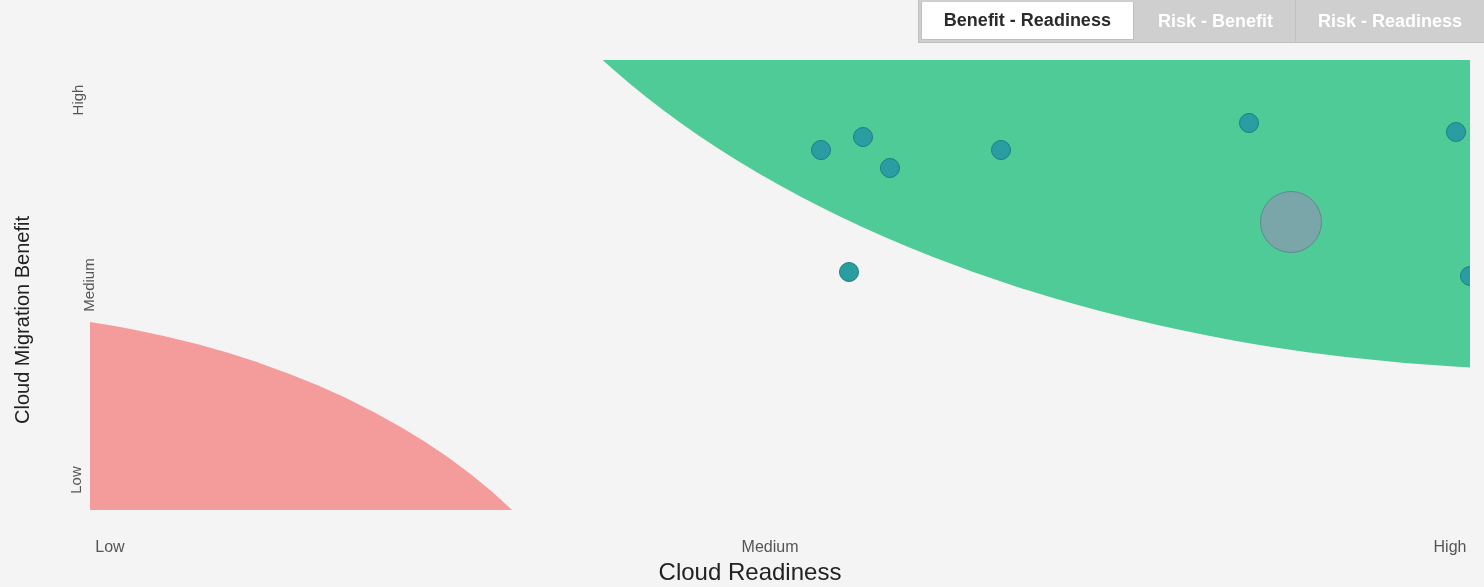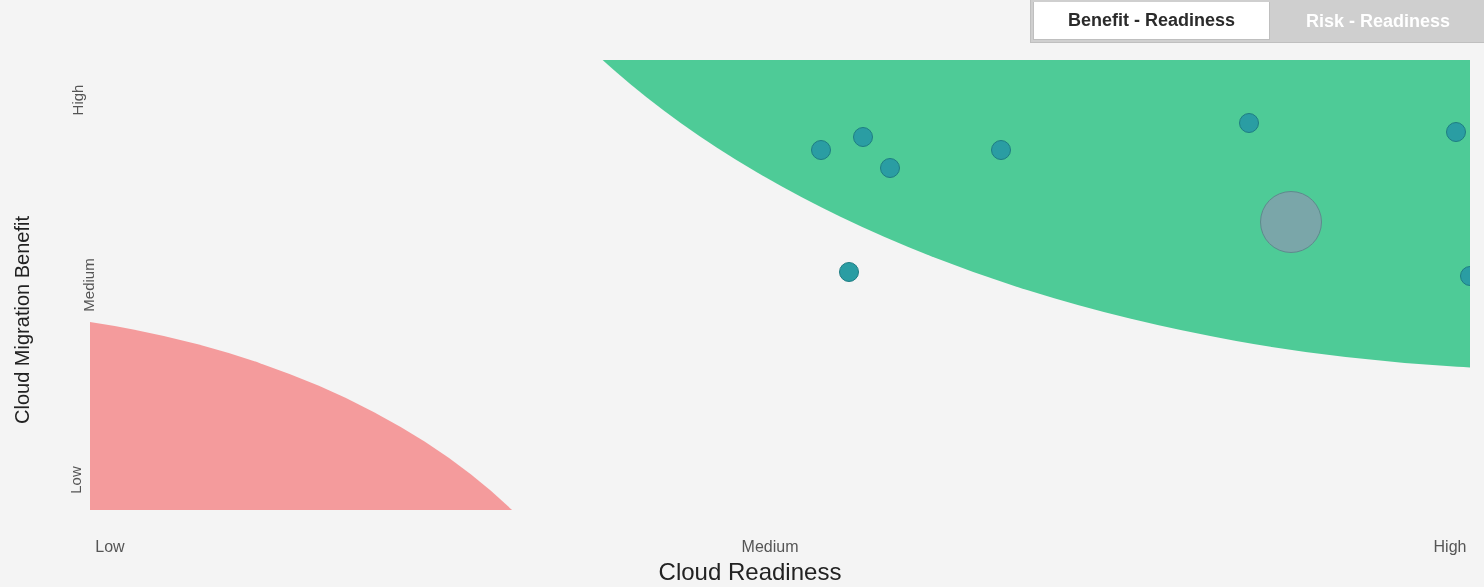--- a/index.html
+++ b/index.html
@@ -22,21 +22,21 @@
     display: flex;
     align-items: stretch;
     background: #cfcfcf;
     border: 1px solid #bfbfbf;
     border-top: none;
     border-right: none;
   }
   .tab {
     display: flex;
     align-items: center;
-    padding: 0 34px;
+    padding: 0 22px;
     font-size: 18px;
     font-weight: 700;
     color: #ffffff;
     cursor: pointer;
     border-right: 1px solid #bfbfbf;
     user-select: none;
     white-space: nowrap;
   }
   .tab:last-child { border-right: none; }
   .tab.active {
@@ -154,20 +154,21 @@
   .pt.big {
     background: #7aa6a9;
     border: 1.5px solid #5e8a8d;
   }
 </style>
 </head>
 <body>
 
 <div class="tabs">
   <div class="tab active">Benefit - Readiness</div>
+  <div class="tab">Risk -  Benefit</div>
   <div class="tab">Risk - Readiness</div>
 </div>
 
 <div class="chart-wrap">
 
   <div class="y-axis-label">Cloud Migration Benefit</div>
   <div class="x-axis-label">Cloud Readiness</div>
 
   <div class="y-tick" style="top:40px">High</div>
   <div class="y-tick" style="top:225px">Medium</div>

